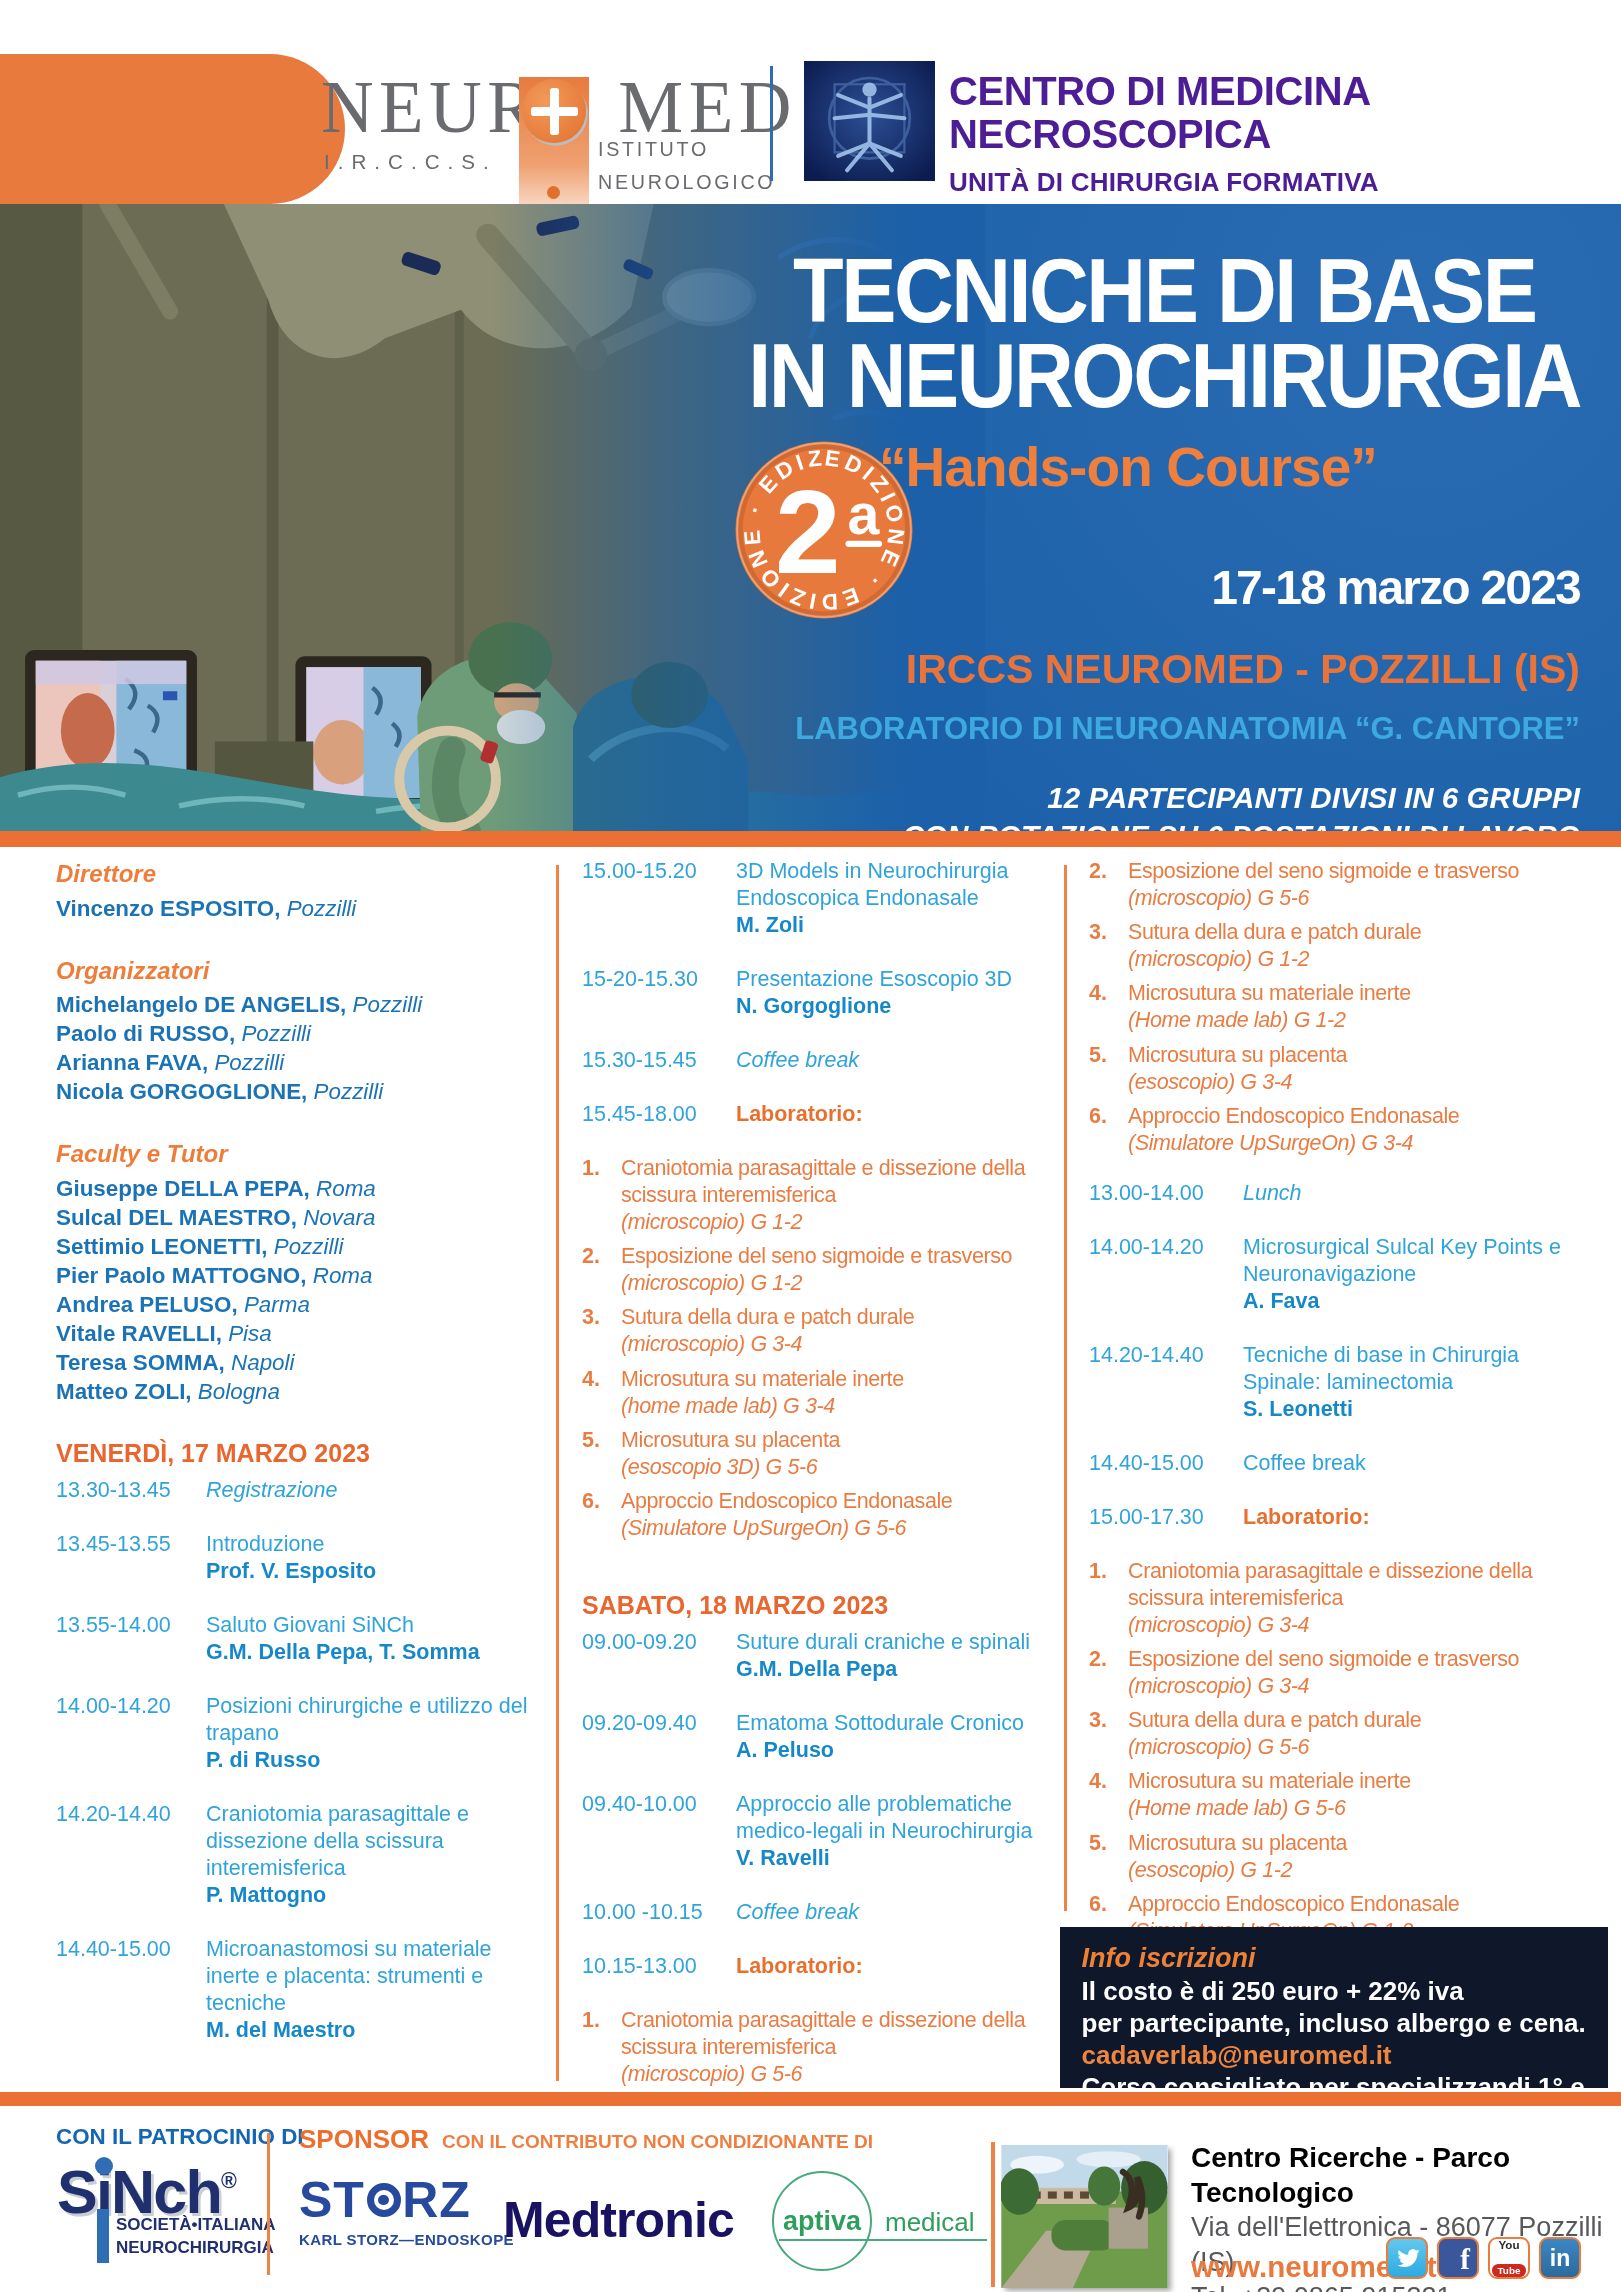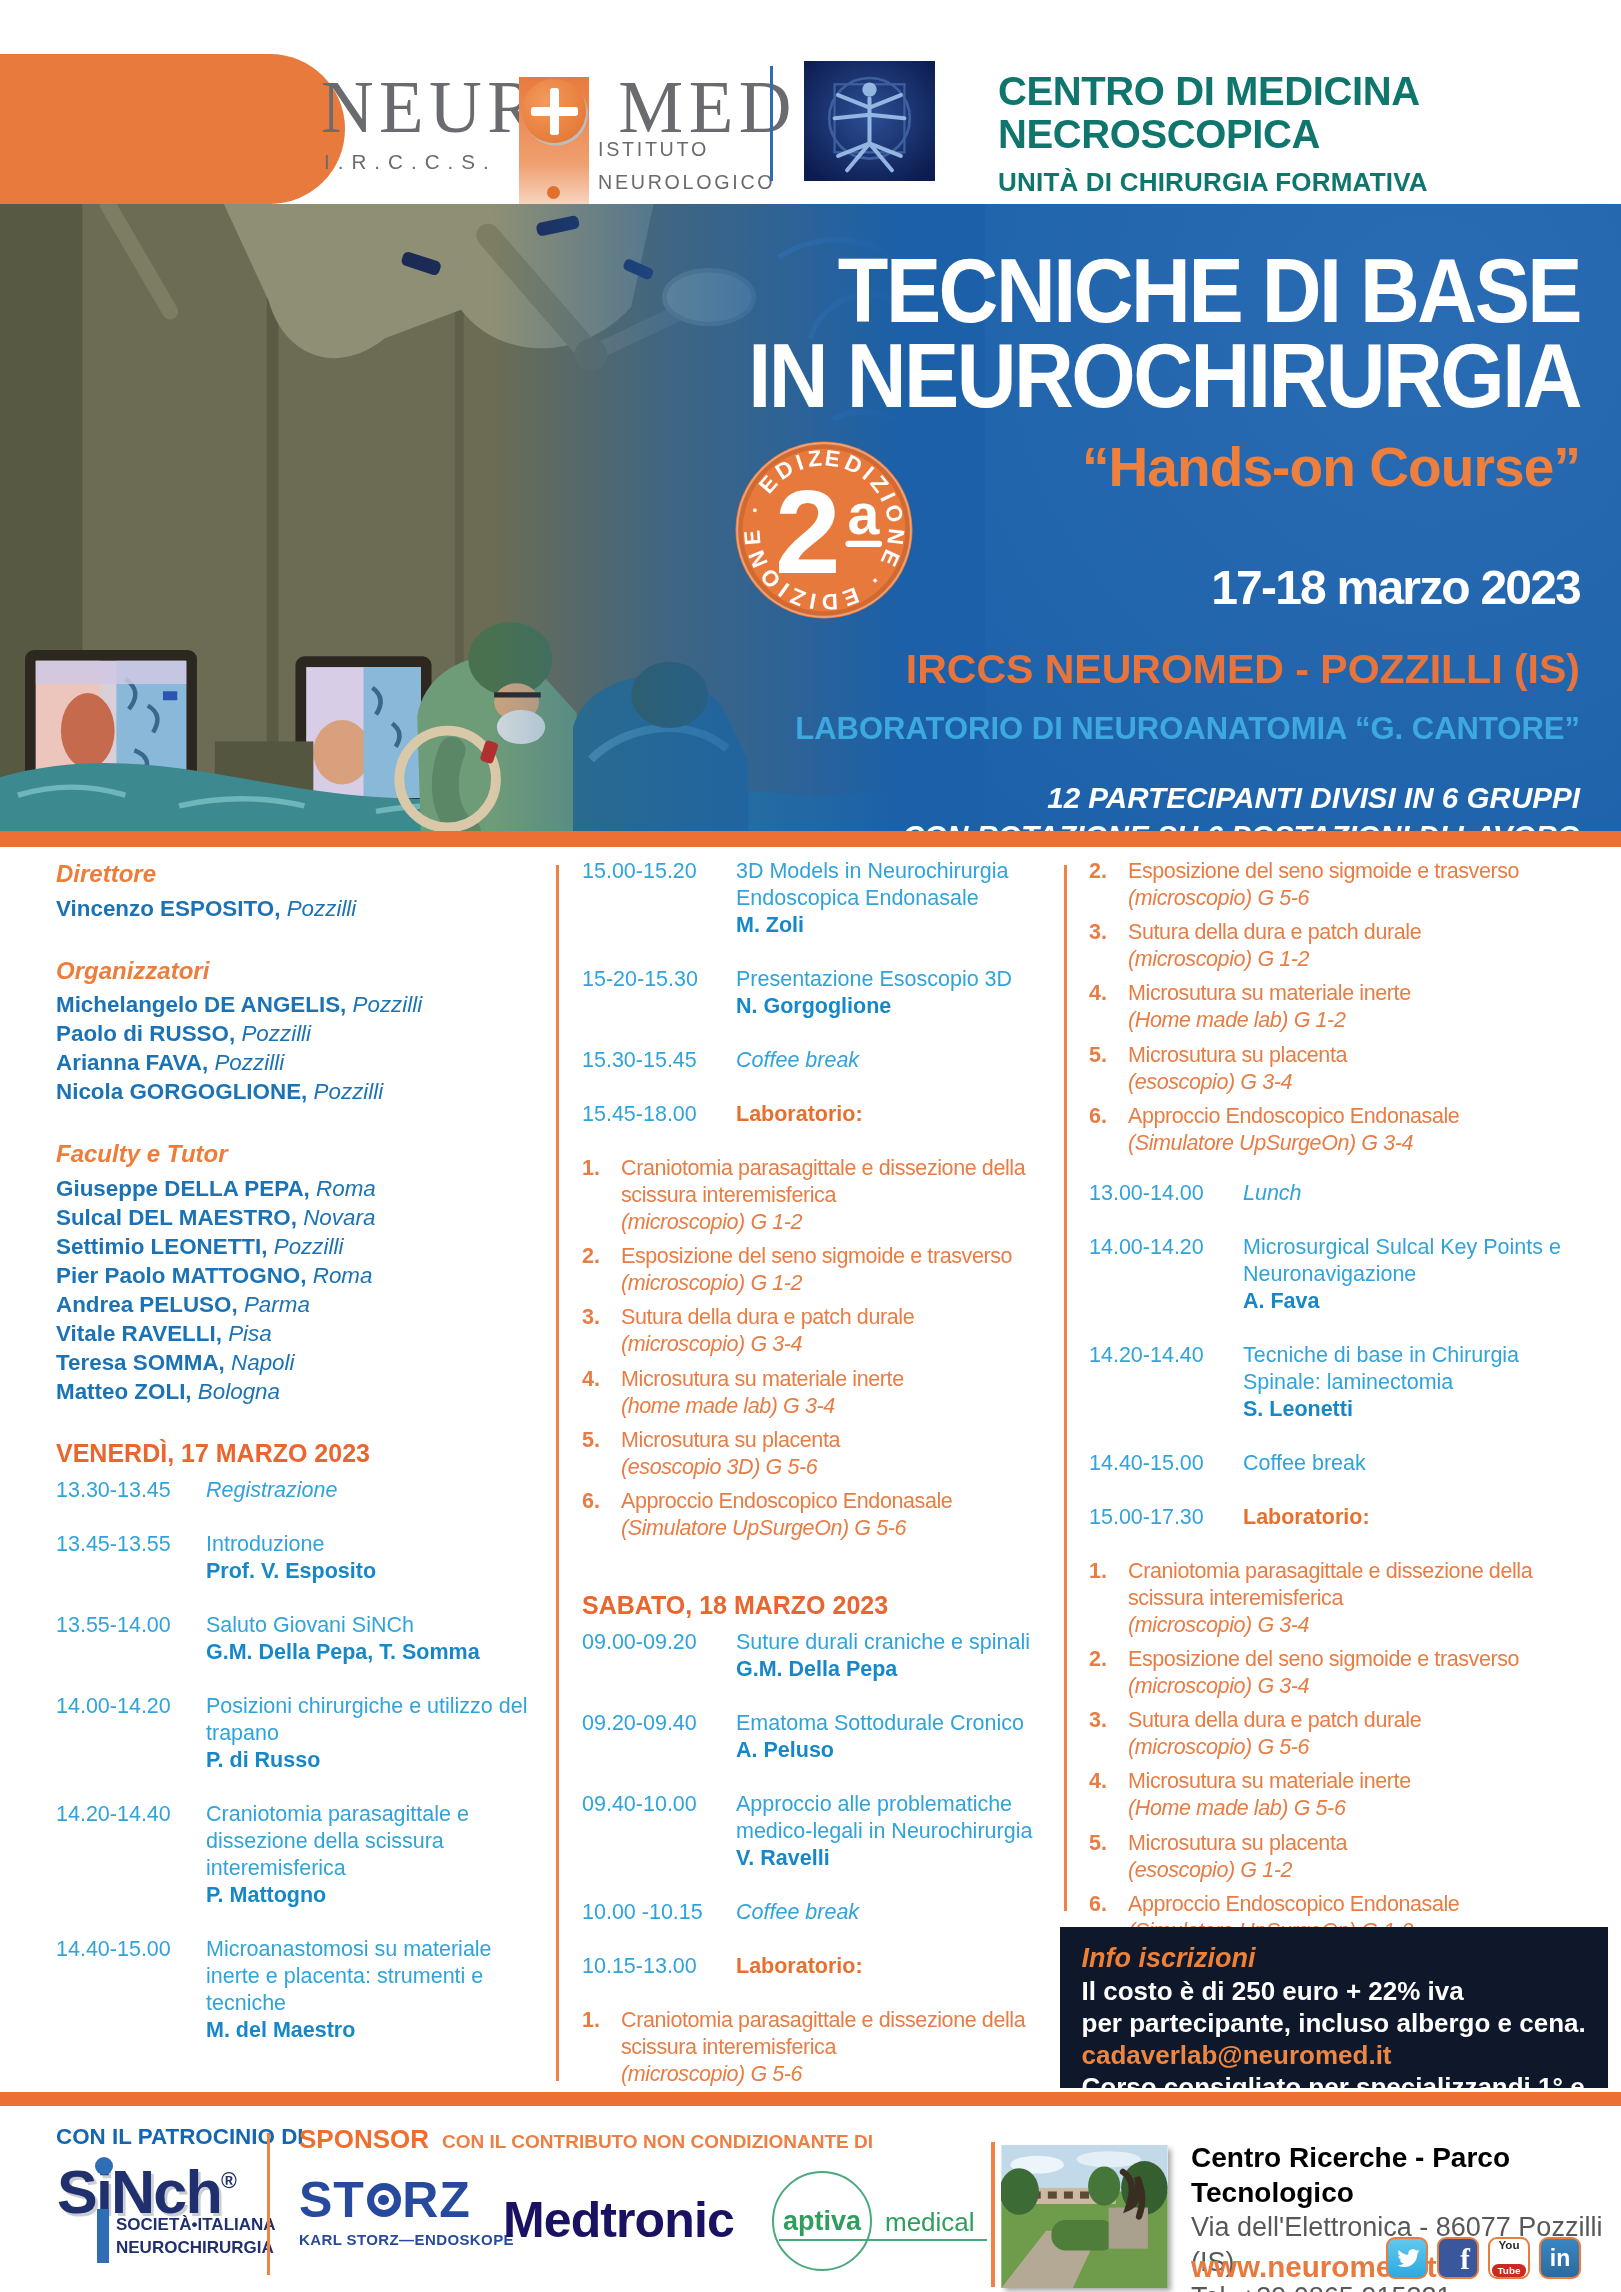--- a/index.html
+++ b/index.html
@@ -19,32 +19,32 @@
                background:linear-gradient(#e87a3e 0%,#efa070 55%,rgba(244,196,166,0) 100%)}
   .cross{position:absolute;left:522px;top:79px;width:64px;height:64px;border-radius:50%;
          background:radial-gradient(circle at 38% 35%,#f29a5c,#e2702c);box-shadow:1.8px 2.7px 0 #b9bdc1}
   .cross:before,.cross:after{content:"";position:absolute;background:#fff;border-radius:2.7px}
   .cross:before{left:28px;top:9px;width:9px;height:47px}
   .cross:after{left:9px;top:28px;width:47px;height:9px}
   .minidot{position:absolute;left:547px;top:186px;width:13.4px;height:13.4px;border-radius:50%;background:#e2702c}
   .inst{position:absolute;left:598px;top:133px;font-size:19.7px;letter-spacing:2.7px;color:#6a6b6e;line-height:33px}
   .hdr-div{position:absolute;left:770px;top:66px;width:2.7px;height:115px;background:#2e6db4}
   .vitruv{position:absolute;left:804px;top:61px;width:131px;height:120px}
-  .cmn{position:absolute;left:998px;top:70px;color:#0f766e;line-height:43px}
+  .cmn{position:absolute;left:949px;top:70px;color:#4c1d95;line-height:43px}
   .cmn .l1{font-size:40px;font-weight:800;letter-spacing:-0.4px}
   .cmn .l3{font-size:26px;font-weight:700;margin-top:5.4px;letter-spacing:0.2px}
 
   
   .hero{position:absolute;left:0;top:204px;width:1621px;height:627px;
         background:radial-gradient(circle at 88% 18%,#2a6cb3 0%,#1b60a9 48%);overflow:hidden}
   .illu{position:absolute;left:0;top:0;width:949px;height:627px}
   .fade{position:absolute;left:0;top:0;width:985px;height:627px;
         background:linear-gradient(90deg,rgba(27,96,169,0) 0%,rgba(27,96,169,0) 50%,
                    rgba(27,96,169,.55) 68%,#1b60a9 92%)}
-  .herotext{position:absolute;right:41px;top:45px;text-align:right;color:#fff}
+  .herotext{position:absolute;right:41px;top:45px;text-align:center;color:#fff}
   .htitle{font-size:90px;line-height:85px;font-weight:800;letter-spacing:-2.7px;
           transform:scaleX(.92);transform-origin:right center;white-space:nowrap}
   .hands{margin-top:16px;font-size:55px;font-weight:800;color:#ee7f3d;letter-spacing:-0.9px}
   .hdate{position:absolute;right:41px;top:356px;font-size:48px;font-weight:800;color:#fff;
          letter-spacing:-1.8px;white-space:nowrap}
   .hvenue{position:absolute;right:41px;top:442px;font-size:41px;font-weight:800;color:#e8743c;white-space:nowrap}
   .hlab{position:absolute;right:41px;top:507px;font-size:31px;font-weight:800;color:#3da9de;white-space:nowrap}
   .hpart{position:absolute;right:41px;top:575px;font-size:29.6px;line-height:38px;font-weight:800;
          font-style:italic;color:#fff;text-align:right}
   .badge{position:absolute;left:731px;top:233px;width:186px;height:186px}

